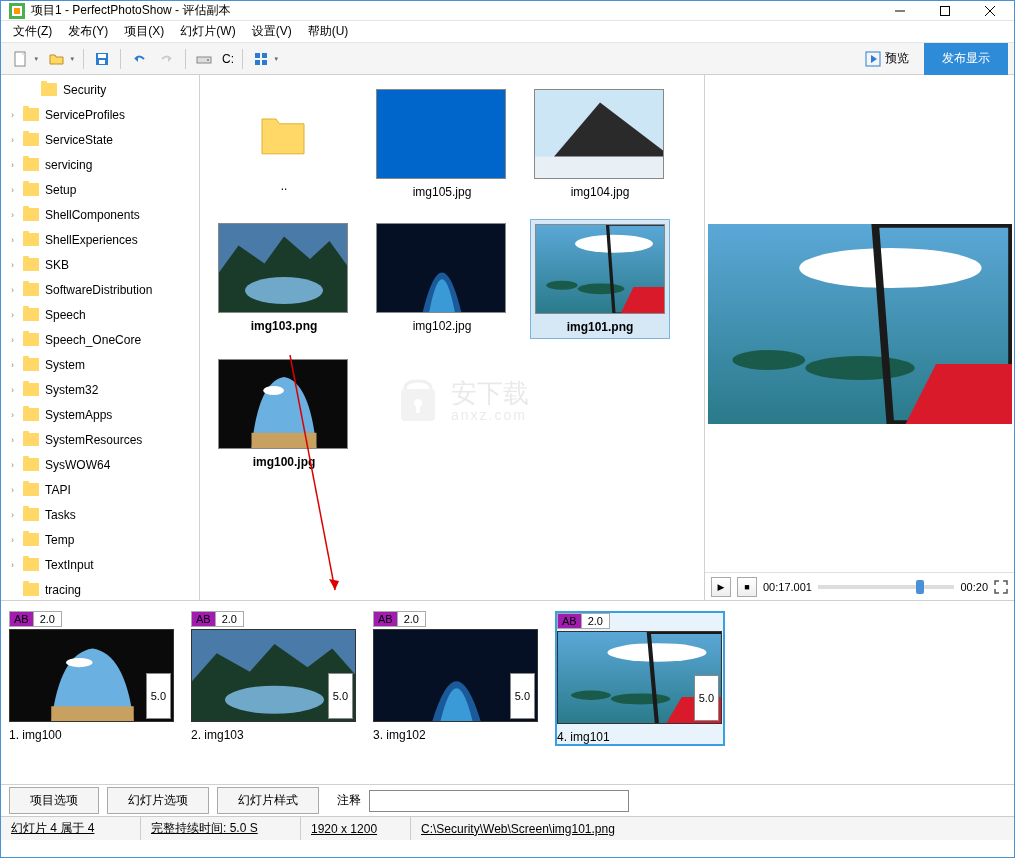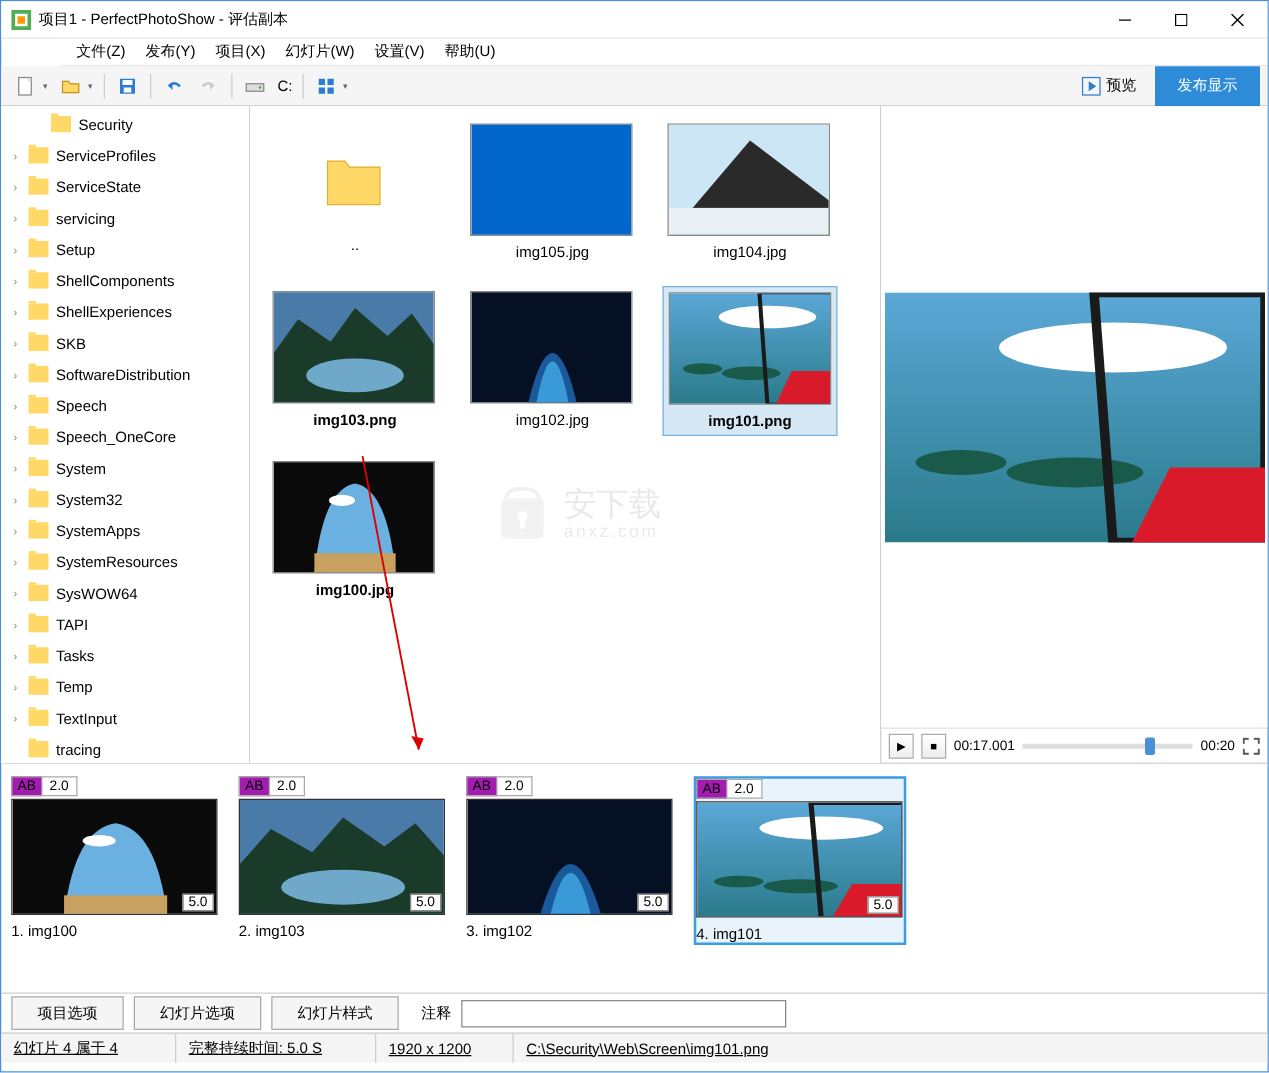--- a/index.html
+++ b/index.html
@@ -1,22 +1,22 @@
 <!DOCTYPE html>
 <html><head>
 <meta charset="utf-8">
 <style>
 * { box-sizing: border-box; margin: 0; padding: 0; font-family: "Microsoft YaHei", "Segoe UI", sans-serif; }
 body { width: 1015px; height: 858px; background: #fff; font-size: 12px; overflow: hidden; border: 1px solid #4a90d9; }
-.titlebar { height: 30px; background: #fff; display: flex; align-items: center; padding: 0 2px; border-bottom: 1px solid #e5e5e5; }
+.titlebar { height: 20px; background: #fff; display: flex; align-items: center; padding: 0 2px; border-bottom: 1px solid #e5e5e5; }
 .titlebar-icon { width: 16px; height: 16px; margin: 0 6px; }
 .titlebar-text { flex: 1; font-size: 12px; color: #000; }
 .win-btns { display: flex; }
 .win-btn { width: 45px; height: 28px; display: flex; align-items: center; justify-content: center; cursor: pointer; }
-.menubar { height: 22px; display: flex; align-items: center; padding: 0 4px; background: #fff; border-bottom: 1px solid #e5e5e5; margin-left: 48px; }
+.menubar { height: 22px; display: flex; align-items: center; padding: 0 4px; background: #fff; border-bottom: 1px solid #e5e5e5; }
 .menu-item { padding: 2px 8px; cursor: pointer; }
 .toolbar { height: 32px; display: flex; align-items: center; padding: 0 6px; background: #f5f5f5; border-bottom: 1px solid #d0d0d0; }
 .tool-btn { width: 26px; height: 26px; display: flex; align-items: center; justify-content: center; margin: 0 1px; cursor: pointer; border: 1px solid transparent; border-radius: 2px; }
 .tool-btn.drop { width: 34px; justify-content: flex-start; padding-left: 4px; position: relative; }
 .tool-btn.drop::after { content: "▾"; font-size: 7px; color: #666; position: absolute; right: 3px; }
 .tool-sep { width: 1px; height: 20px; background: #ccc; margin: 0 4px; }
 .tool-spacer { flex: 1; }
 .preview-btn { display: flex; align-items: center; padding: 4px 10px; cursor: pointer; border: 1px solid transparent; }
 .publish-btn { background: #2e8bd8; color: #fff; padding: 6px 18px; margin-left: 4px; cursor: pointer; height: 32px; display: flex; align-items: center; }
 .main-area { display: flex; height: 525px; }
@@ -43,21 +43,21 @@
 .time-slider { flex: 1; height: 4px; background: #ddd; position: relative; }
 .time-slider-thumb { position: absolute; right: 30px; top: -5px; width: 8px; height: 14px; background: #4a90d9; border-radius: 2px; }
 .timeline-panel { height: 184px; border-top: 1px solid #d0d0d0; overflow-x: auto; overflow-y: hidden; }
 .timeline-track { display: flex; gap: 12px; padding: 10px 8px 4px; }
 .slide-item { width: 170px; position: relative; cursor: pointer; }
 .slide-item.selected { border: 2px solid #3a9fe0; background: #e8f3fb; }
 .slide-badge { display: flex; margin-bottom: 2px; }
 .slide-ab { background: #a21caf; border: 1px solid #aaa; padding: 1px 4px; font-size: 11px; }
 .slide-dur { background: #fff; border: 1px solid #aaa; border-left: none; padding: 1px 6px; font-size: 11px; }
 .slide-thumb { width: 165px; height: 93px; border: 1px solid #333; position: relative; overflow: hidden; }
-.slide-time { position: absolute; right: 2px; bottom: 2px; background: #fff; border: 1px solid #888; padding: 0 4px; font-size: 11px; }
+.slide-time { position: absolute; right: 2px; bottom: 2px; background: #fff; border: 1px solid #888; padding: 16px 4px; font-size: 11px; }
 .slide-label { text-align: left; font-size: 12px; margin-top: 6px; }
 .bottom-controls { height: 32px; border-top: 1px solid #d0d0d0; display: flex; align-items: center; padding: 0 8px; gap: 8px; }
 .ctrl-btn { background: #f5f5f5; border: 1px solid #aaa; padding: 4px 20px; cursor: pointer; font-size: 12px; }
 .note-label { margin-left: 10px; }
 .note-input { flex: 0 0 260px; border: 1px solid #888; height: 22px; padding: 0 4px; }
 .statusbar { height: 24px; border-top: 1px solid #ccc; display: flex; align-items: center; background: #f5f5f5; font-size: 12px; text-decoration: underline; }
 .status-cell { padding: 0 10px; border-right: 1px solid #ccc; height: 100%; display: flex; align-items: center; }
 .arrow-overlay { position: absolute; pointer-events: none; z-index: 100; }
 svg { display: block; }
 </style>

